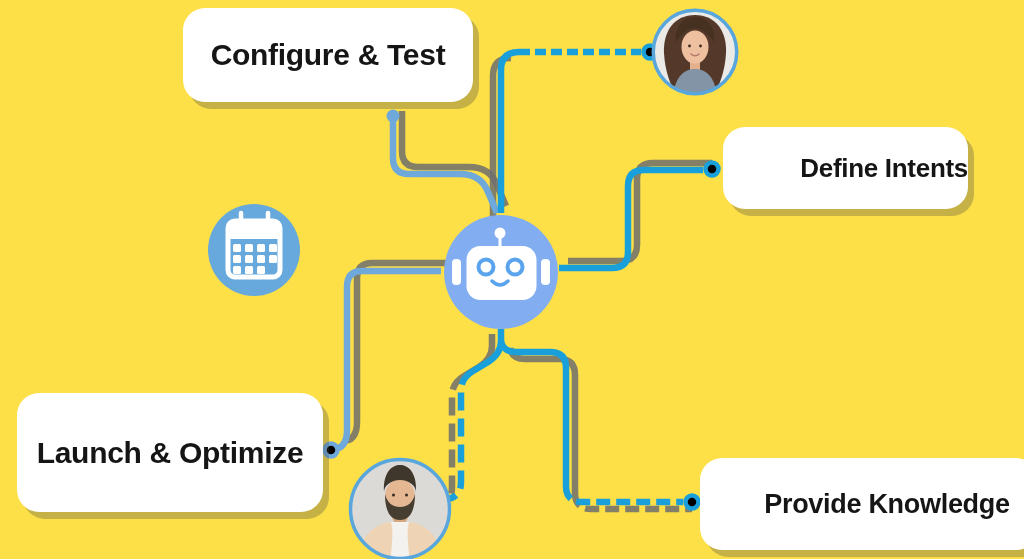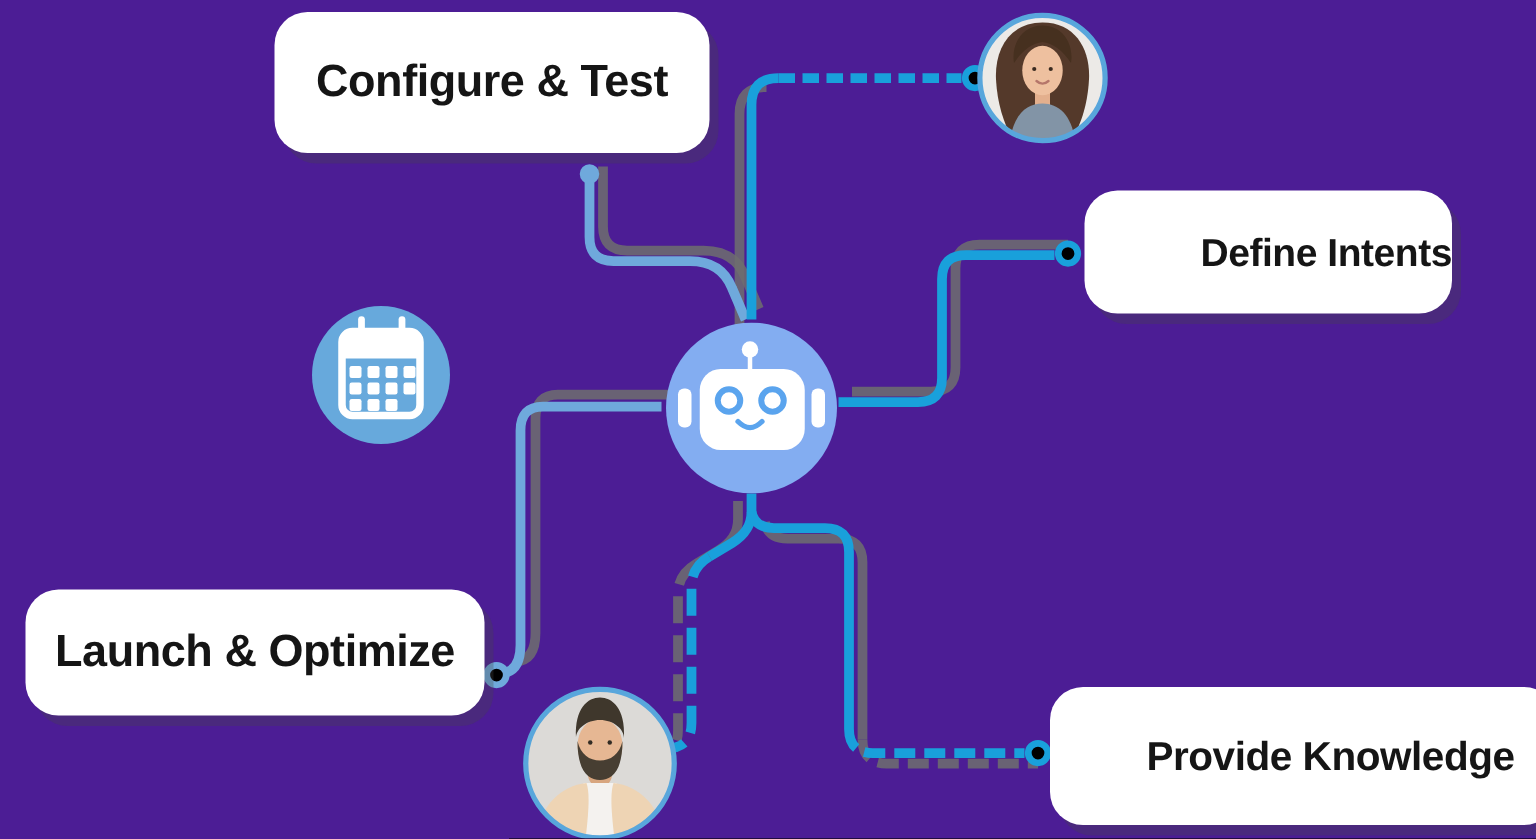--- a/index.html
+++ b/index.html
@@ -1,17 +1,17 @@
 <!DOCTYPE html>
 <html><head>
 <meta charset="utf-8">
 <style>
   html,body{margin:0;padding:0;background:#000;}
   .stage{
-    position:relative;width:1024px;height:559px;background:#4c1d95;
+    position:relative;width:1024px;height:559px;background:#fde047;
     overflow:hidden;font-family:"Liberation Sans",sans-serif;
   }
   .connectors{position:absolute;left:0;top:0;width:1024px;height:559px;}
   .connectors path, .connectors use{fill:none;stroke-linejoin:round;}
   .ln-bright{stroke:#19A0DB;stroke-width:6.5;}
   .ln-light{stroke:#6FA9DC;stroke-width:6.5;}
   .shadow{stroke:#6E6E6E;stroke-width:6.5;opacity:.85;}
   .dash-sm{stroke-dasharray:11 5;}
   .dash-md{stroke-dasharray:14 6;}
   .dash-lg{stroke-dasharray:18 8;}
@@ -19,21 +19,21 @@
   .ring.bright{stroke:#19A0DB;}
   .ring.light{stroke:#6FA9DC;}
   .node{
     position:absolute;background:#fff;border-radius:22px;
     display:flex;align-items:center;justify-content:center;
     color:#151515;font-weight:bold;letter-spacing:-0.3px;white-space:nowrap;
     box-shadow:6px 7px 0 rgba(70,70,70,0.30);
   }
   #node-0{left:183px;top:8px;width:290px;height:94px;font-size:30px;}
   #node-1{left:723px;top:127px;width:245px;height:82px;font-size:26px;justify-content:flex-end;}
-  #node-2{left:17px;top:393px;width:306px;height:84px;font-size:30px;}
+  #node-2{left:17px;top:393px;width:306px;height:119px;font-size:30px;}
   #node-3{left:700px;top:458px;width:302px;height:92px;font-size:27px;padding-left:36px;}
   .abs{position:absolute;}
 </style>
 </head>
 <body>
 
 <div class="stage">
 
   <svg class="connectors" viewBox="0 0 1024 559" aria-hidden="true">
     <defs>

